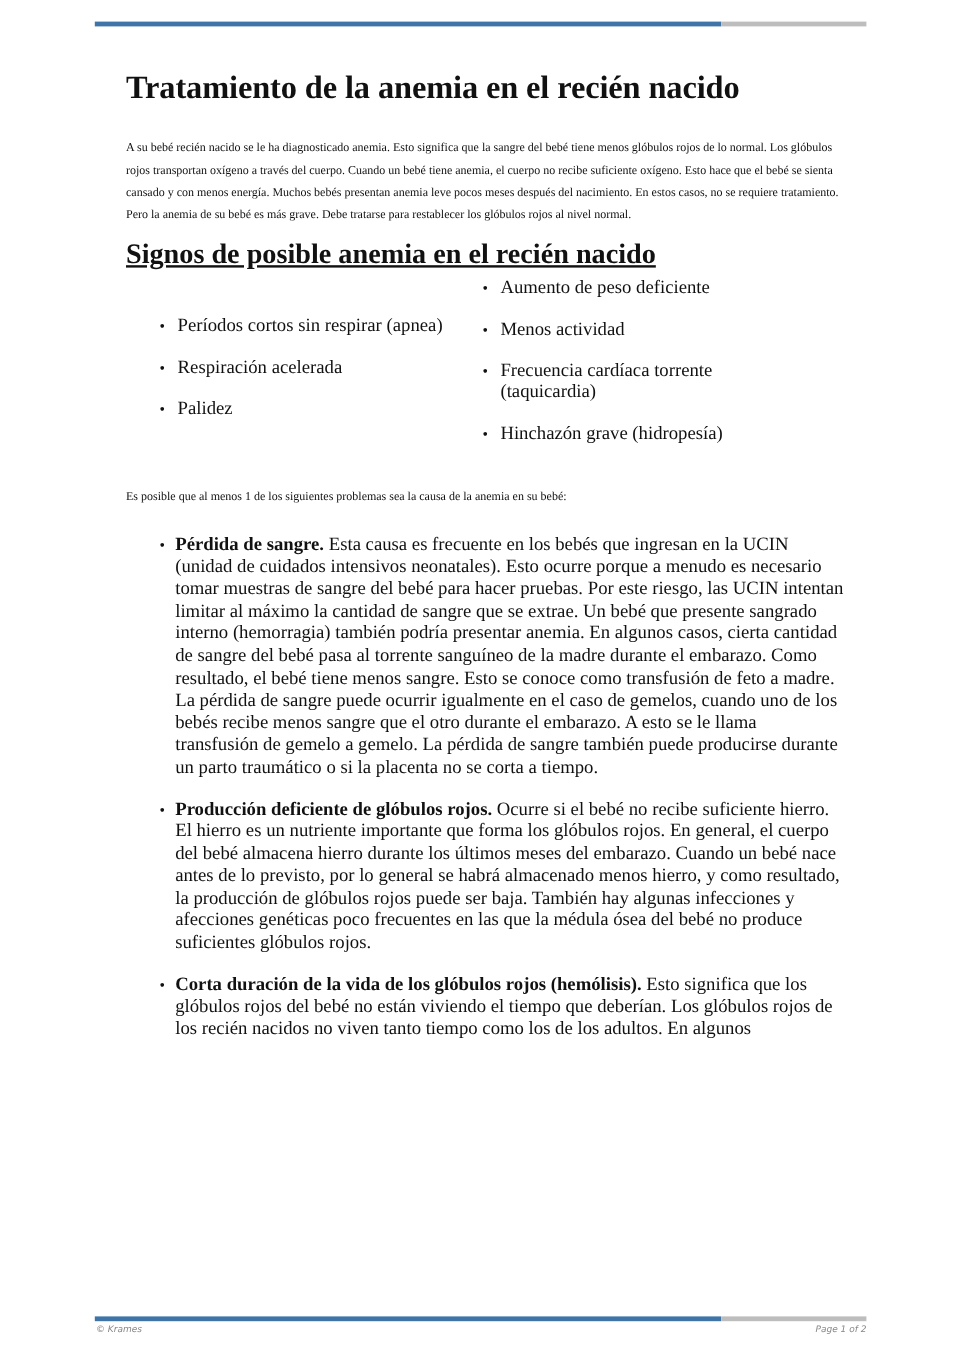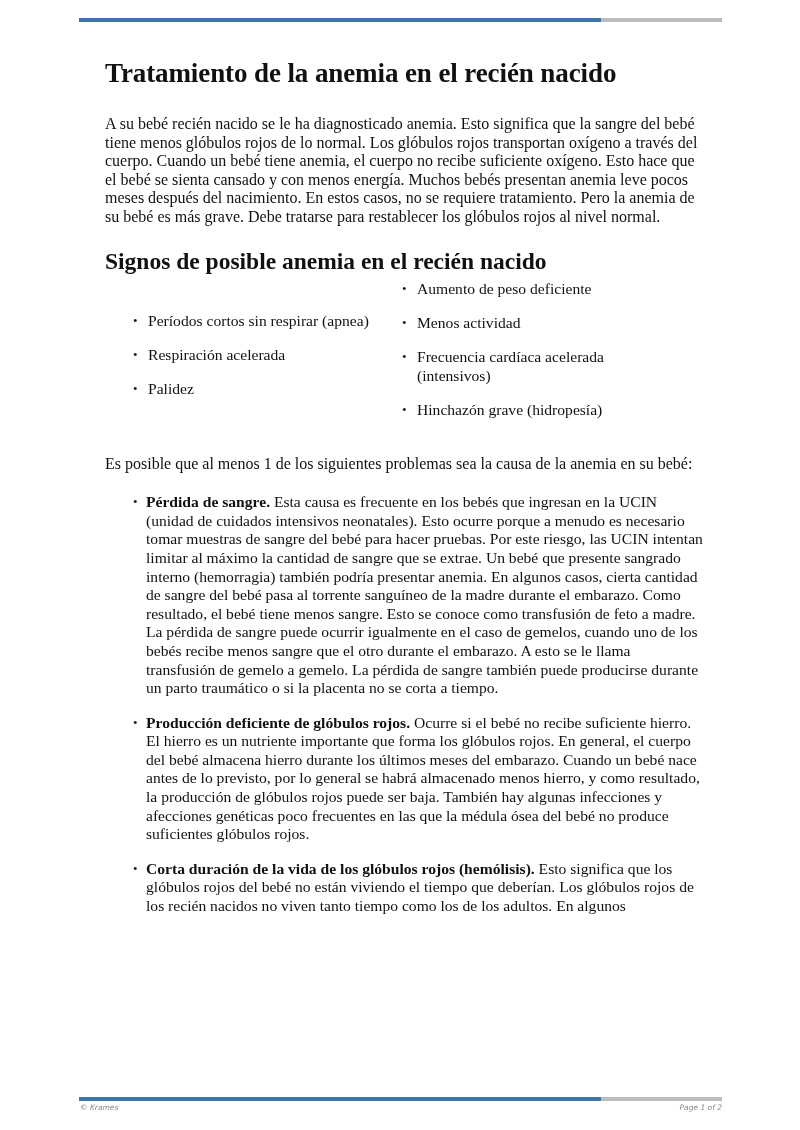--- a/index.html
+++ b/index.html
@@ -33,31 +33,31 @@
       width: 600px;
     }
     h1 {
       font-size: 27px;
       line-height: 37px;
       font-weight: bold;
       margin: 0 0 23px 0;
       letter-spacing: -0.1px;
     }
     p {
-      font-size: 16px;
+      font-size: 10px;
       line-height: 18.6px;
       margin: 0;
     }
     h2 {
       font-size: 23.5px;
       line-height: 28px;
       font-weight: bold;
       margin: 0;
     }
-    .h2-signs { margin-top: 20px; }
+    .h2-signs { margin-top: 9px; text-decoration: underline; }
     .signs {
       position: relative;
       height: 180px;
     }
     .signs ul {
       list-style: none;
       margin: 0;
       padding: 0;
       position: absolute;
       width: 250px;
@@ -124,21 +124,21 @@
   <h2 class="h2-signs">Signos de posible anemia en el recién nacido</h2>
   <div class="signs">
     <ul class="col-left">
       <li><span class="bullet">•</span><span>Períodos cortos sin respirar (apnea)</span></li>
       <li><span class="bullet">•</span><span>Respiración acelerada</span></li>
       <li><span class="bullet">•</span><span>Palidez</span></li>
     </ul>
     <ul class="col-right">
       <li><span class="bullet">•</span><span>Aumento de peso deficiente</span></li>
       <li><span class="bullet">•</span><span>Menos actividad</span></li>
-      <li><span class="bullet">•</span><span>Frecuencia cardíaca acelerada (intensivos)</span></li>
+      <li><span class="bullet">•</span><span>Frecuencia cardíaca torrente (taquicardia)</span></li>
       <li><span class="bullet">•</span><span>Hinchazón grave (hidropesía)</span></li>
     </ul>
   </div>
 
   <p class="intro-causes">Es posible que al menos 1 de los siguientes problemas sea la causa de la anemia en su bebé:</p>
   <ul class="causes">
     <li><span class="bullet">•</span><b>Pérdida de sangre.</b><span> Esta causa es frecuente en los bebés que ingresan en la UCIN (unidad de cuidados intensivos neonatales). Esto ocurre porque a menudo es necesario tomar muestras de sangre del bebé para hacer pruebas. Por este riesgo, las UCIN intentan limitar al máximo la cantidad de sangre que se extrae. Un bebé que presente sangrado interno (hemorragia) también podría presentar anemia. En algunos casos, cierta cantidad de sangre del bebé pasa al torrente sanguíneo de la madre durante el embarazo. Como resultado, el bebé tiene menos sangre. Esto se conoce como transfusión de feto a madre. La pérdida de sangre puede ocurrir igualmente en el caso de gemelos, cuando uno de los bebés recibe menos sangre que el otro durante el embarazo. A esto se le llama transfusión de gemelo a gemelo. La pérdida de sangre también puede producirse durante un parto traumático o si la placenta no se corta a tiempo.</span></li>
     <li><span class="bullet">•</span><b>Producción deficiente de glóbulos rojos.</b><span> Ocurre si el bebé no recibe suficiente hierro. El hierro es un nutriente importante que forma los glóbulos rojos. En general, el cuerpo del bebé almacena hierro durante los últimos meses del embarazo. Cuando un bebé nace antes de lo previsto, por lo general se habrá almacenado menos hierro, y como resultado, la producción de glóbulos rojos puede ser baja. También hay algunas infecciones y afecciones genéticas poco frecuentes en las que la médula ósea del bebé no produce suficientes glóbulos rojos.</span></li>
     <li><span class="bullet">•</span><b>Corta duración de la vida de los glóbulos rojos (hemólisis).</b><span> Esto significa que los glóbulos rojos del bebé no están viviendo el tiempo que deberían. Los glóbulos rojos de los recién nacidos no viven tanto tiempo como los de los adultos. En algunos</span></li>
   </ul>

